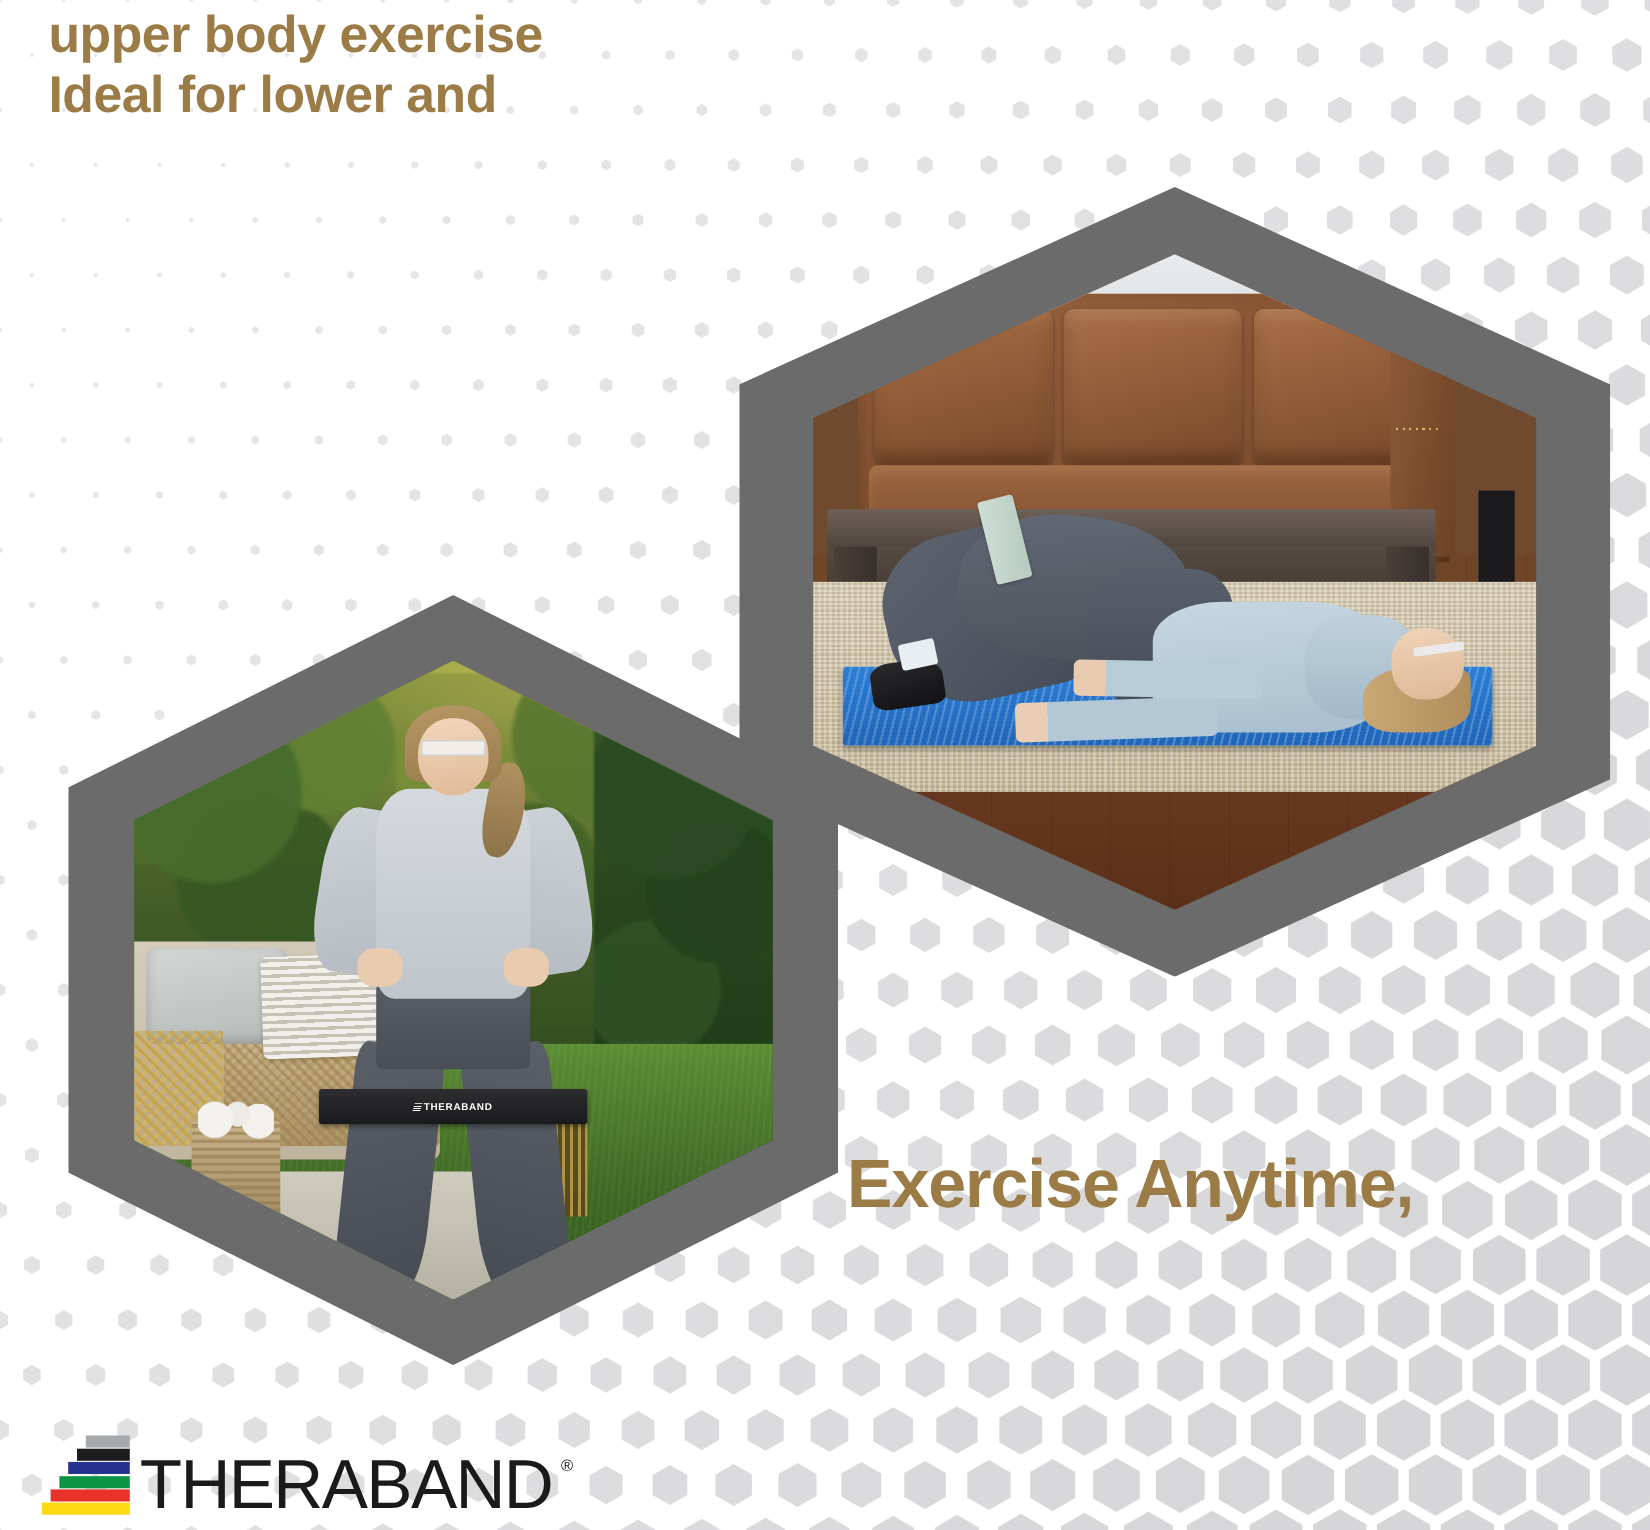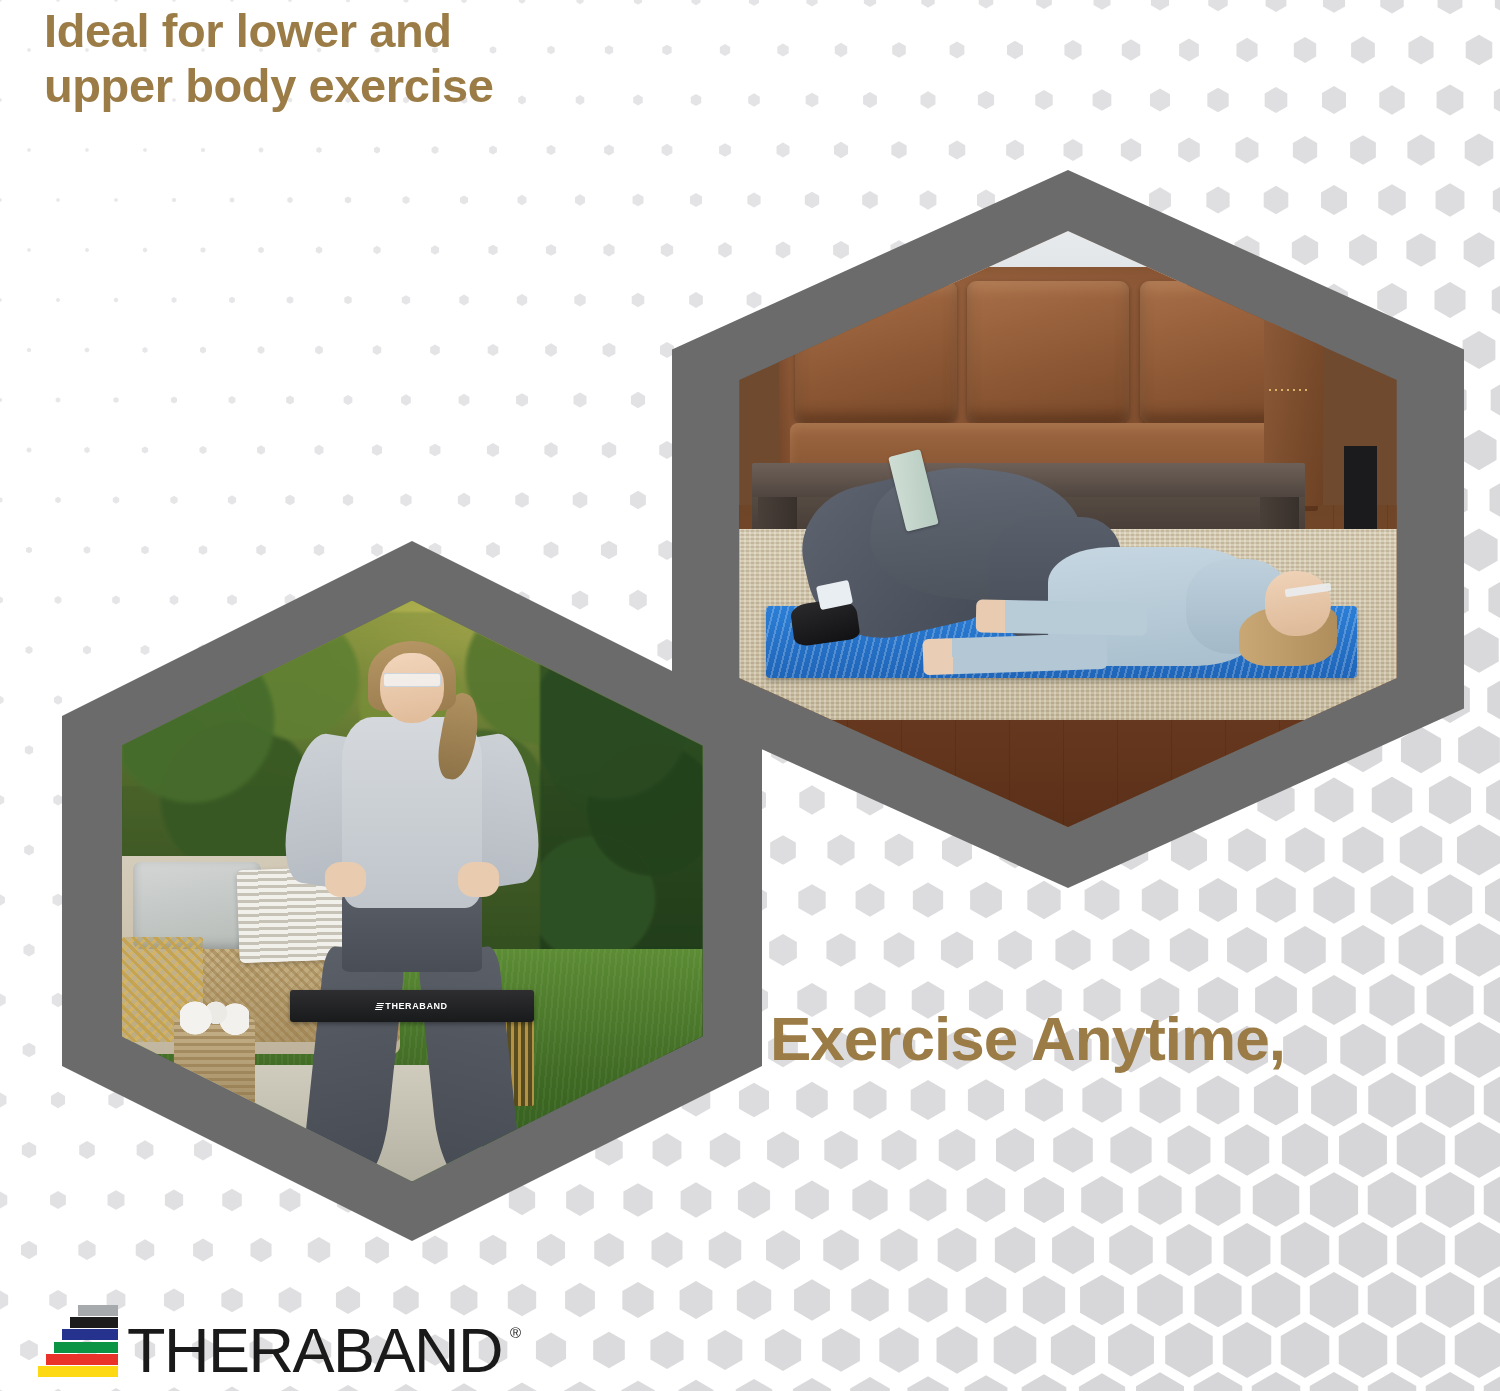--- a/index.html
+++ b/index.html
@@ -18,21 +18,21 @@
   .headline-top {
     position:absolute; left:44px; top:4px; z-index:6;
     font-size:47px; font-weight:bold; line-height:1.17;
     letter-spacing:-0.4px;
     color:#9b7c46;
   }
   .headline-top div { white-space:nowrap; }
 
   
   .headline-bottom {
-    position:absolute; left:770px; top:1008px; z-index:6;
+    position:absolute; left:770px; top:1046px; z-index:6;
     color:#9b7c46; line-height:1.0;
   }
   .hb-l1 { font-size:62px; font-weight:bold; letter-spacing:-1px; white-space:nowrap; }
   .hb-l2 { font-size:82px; font-weight:bold; letter-spacing:-1.5px; margin-top:8px; white-space:nowrap; }
 
   
   .hexframe { position:absolute; z-index:4; }
   .hex-clip {
     width:100%; height:100%;
     clip-path:polygon(50% 0%, 100% 25%, 100% 75%, 50% 100%, 0% 75%, 0% 25%);
@@ -1260,22 +1260,22 @@
     <path d="M1213.25 1436.00L1213.25 1464.00L1189.00 1478.00L1164.75 1464.00L1164.75 1436.00L1189.00 1422.00Z" fill="#d6d6d9" opacity="1.00"></path>
     <path d="M1271.25 1436.00L1271.25 1464.00L1247.00 1478.00L1222.75 1464.00L1222.75 1436.00L1247.00 1422.00Z" fill="#d6d6d9" opacity="1.00"></path>
     <path d="M1329.25 1436.00L1329.25 1464.00L1305.00 1478.00L1280.75 1464.00L1280.75 1436.00L1305.00 1422.00Z" fill="#d6d6d9" opacity="1.00"></path>
     <path d="M1387.25 1436.00L1387.25 1464.00L1363.00 1478.00L1338.75 1464.00L1338.75 1436.00L1363.00 1422.00Z" fill="#d6d6d9" opacity="1.00"></path>
     <path d="M1445.25 1436.00L1445.25 1464.00L1421.00 1478.00L1396.75 1464.00L1396.75 1436.00L1421.00 1422.00Z" fill="#d6d6d9" opacity="1.00"></path>
     <path d="M1503.25 1436.00L1503.25 1464.00L1479.00 1478.00L1454.75 1464.00L1454.75 1436.00L1479.00 1422.00Z" fill="#d6d6d9" opacity="1.00"></path>
     <path d="M1561.25 1436.00L1561.25 1464.00L1537.00 1478.00L1512.75 1464.00L1512.75 1436.00L1537.00 1422.00Z" fill="#d6d6d9" opacity="1.00"></path>
   </svg>
 
 <div class="headline-top">
+  <div>upper body exercise</div>
   <div>Ideal for lower and</div>
-  <div>upper body exercise</div>
 </div>
 
 <div class="hexframe" style="left:672px; top:170px; width:792px; height:718px;">
   <div class="hex-clip">
     <div class="hex-inner">
       <div class="photo" id="photo-livingroom">
         <div class="lr-wall"></div>
         <div class="lr-floor"></div>
         <div class="lr-sofa">
           <div class="lr-cush lr-c1"></div>

